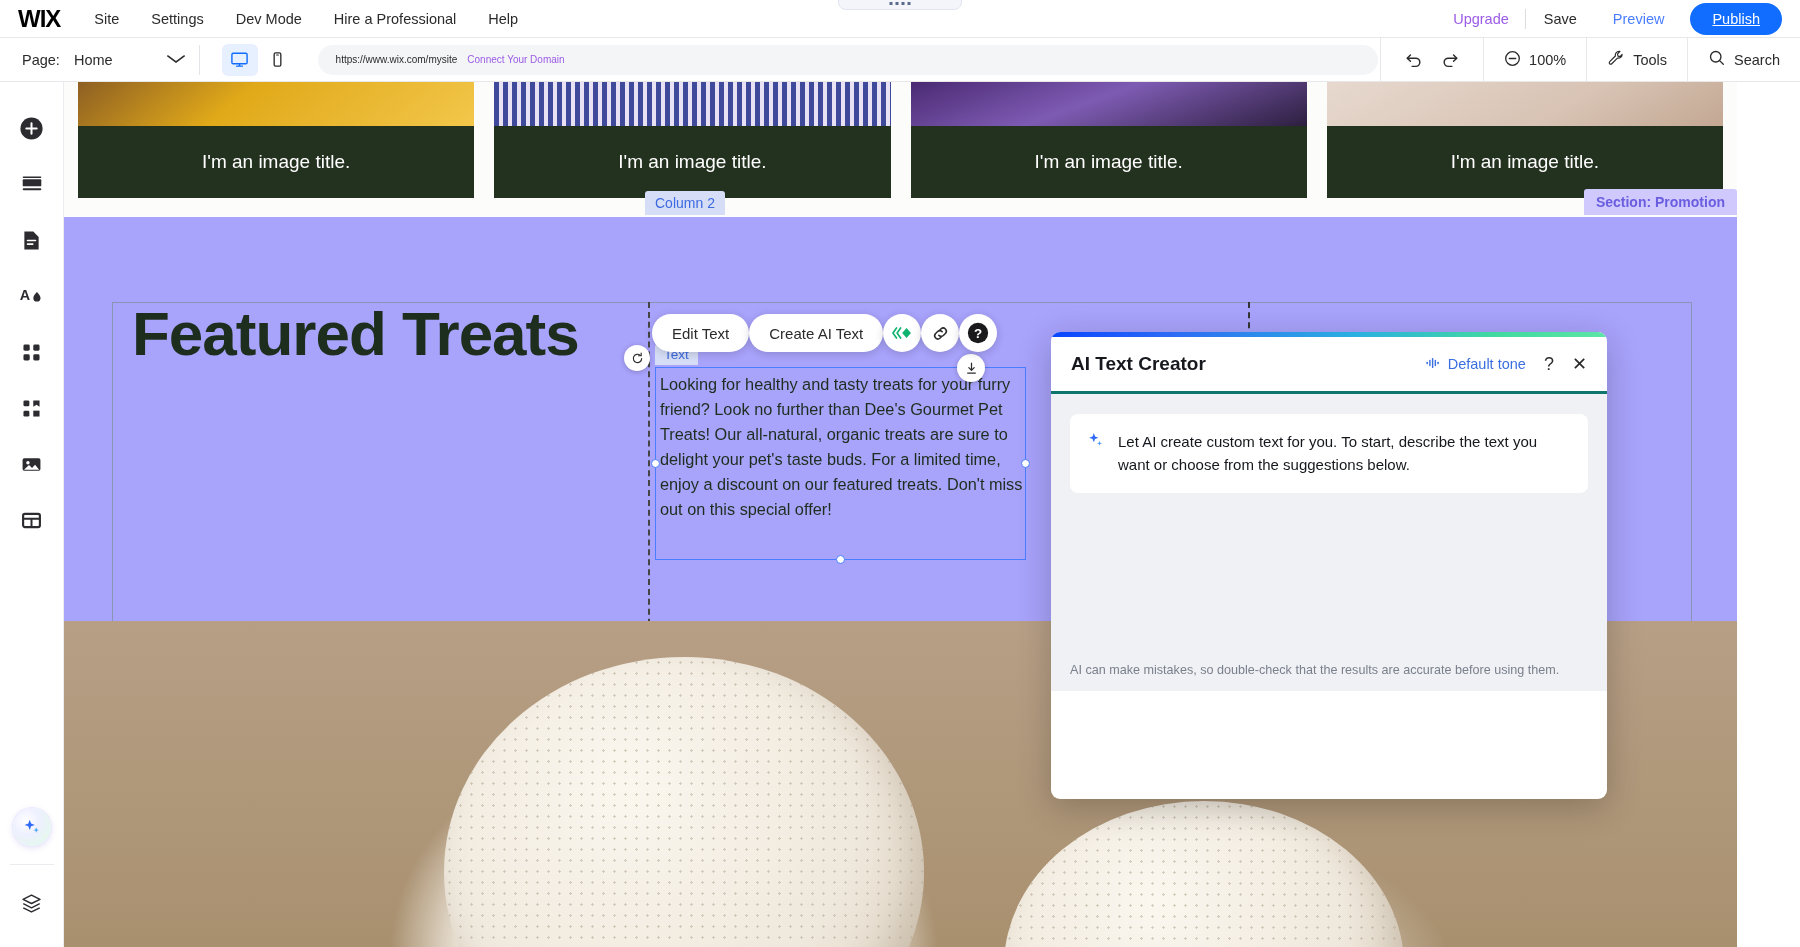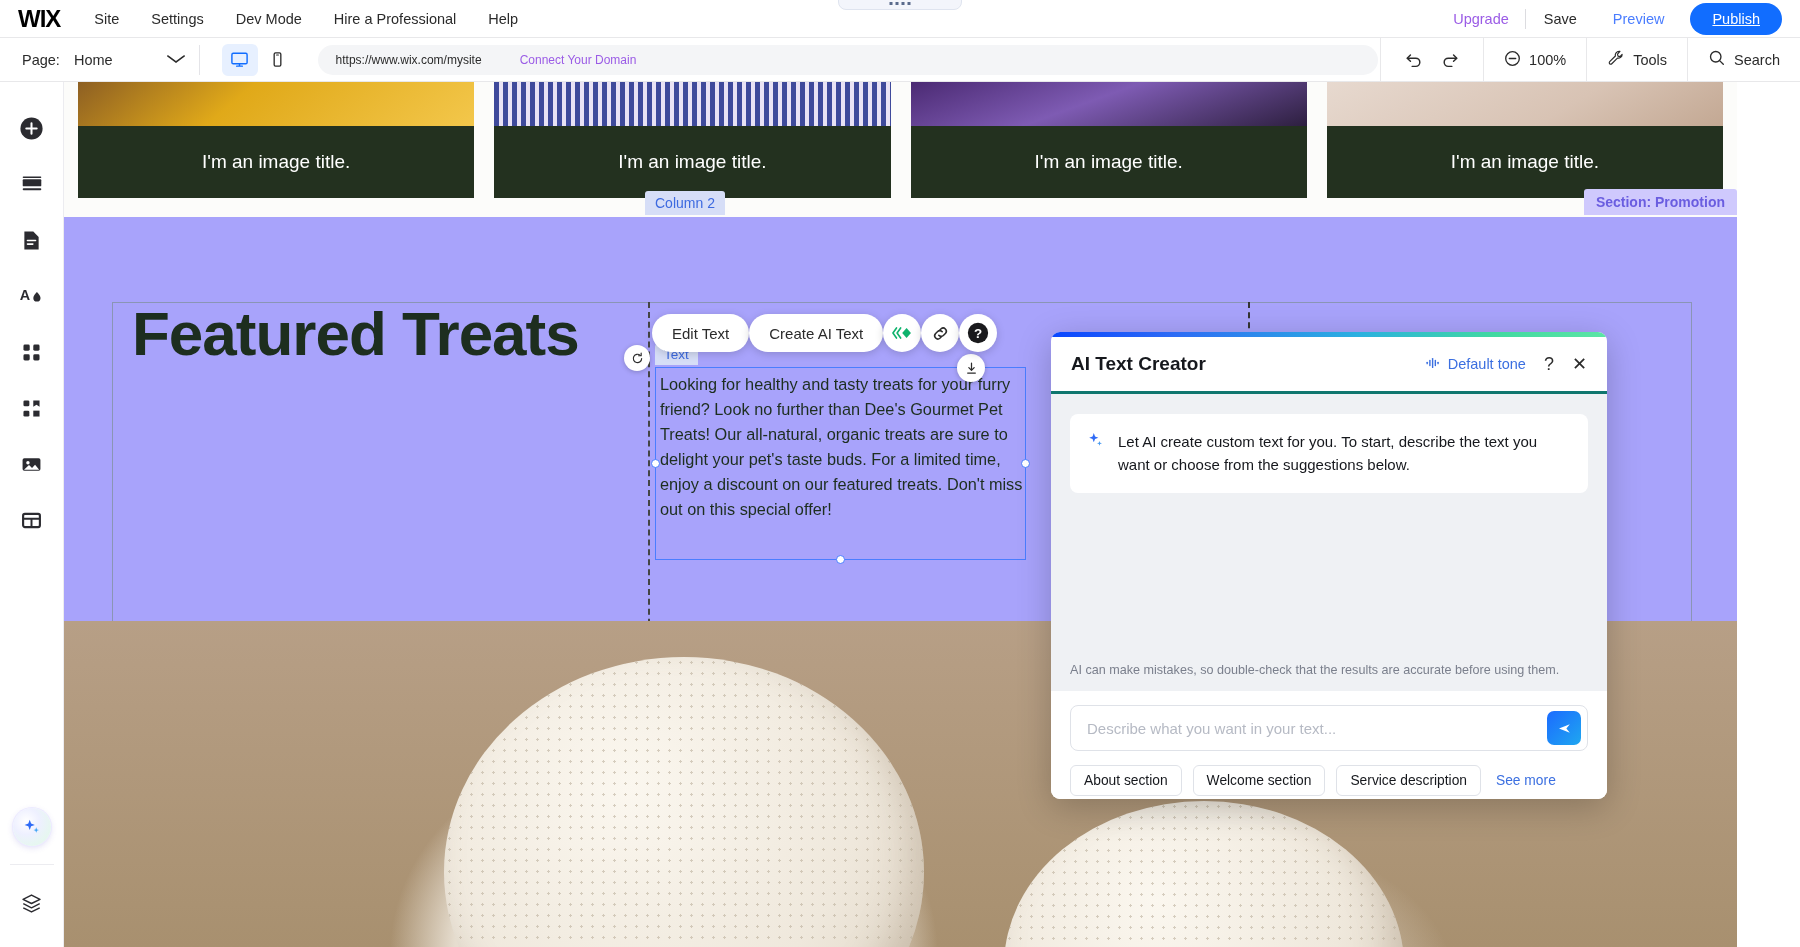--- a/index.html
+++ b/index.html
@@ -66,21 +66,21 @@
   .ab-sep { width: 1px; height: 30px; background: #e4e4e8; margin: 0 16px; }
   .device-grp { display: flex; align-items: center; gap: 2px; margin-left: 6px; }
   .device-btn {
     width: 36px; height: 32px; border-radius: 6px; display: flex;
     align-items: center; justify-content: center; cursor: pointer;
   }
   .device-btn.active { background: #e7f0ff; }
   .urlbar {
     flex: 0 0 1060px; height: 30px; background: #f4f5f7; border-radius: 15px;
     display: flex; align-items: center; padding: 0 18px; margin-left: 22px;
-    font-size: 12px; color: #2b2b2b; cursor: text; gap: 28px;
+    font-size: 10px; color: #2b2b2b; cursor: text;
   }
   .url-domain { color: #9b5ce6; margin-left: 10px; cursor: pointer; }
   .ab-right { margin-left: auto; display: flex; align-items: center; height: 100%; }
   .ab-cell {
     display: flex; align-items: center; gap: 8px; padding: 0 20px;
     height: 44px; font-size: 14.5px; color: #2b2b2b; cursor: pointer;
     border-left: 1px solid #e8e8ea;
   }
   .ab-undo-redo { display: flex; gap: 18px; padding: 0 22px; border-left: 1px solid #e8e8ea;
     height: 44px; align-items: center; }
@@ -587,31 +587,15 @@
           <svg width="19" height="19" viewBox="0 0 20 20">
             <path d="M8.2 2.2l1.3 3.5 3.5 1.3-3.5 1.3-1.3 3.5-1.3-3.5L3.4 7l3.5-1.3z" fill="#2f6bf6"></path>
             <path d="M14.2 10.4l.7 1.9 1.9.7-1.9.7-.7 1.9-.7-1.9-1.9-.7 1.9-.7z" fill="#4a9bf0"></path>
           </svg>
         </span>
         <div class="ai-card-text">Let AI create custom text for you. To start, describe the text you want or choose from the suggestions below.</div>
       </div>
       <div class="ai-disclaimer">AI can make mistakes, so double-check that the results are accurate before using them.</div>
     </div>
 
-    <div class="ai-foot">
-      <div class="ai-input-wrap">
-        <input class="ai-input" type="text" placeholder="Describe what you want in your text..." style="">
-        <div class="ai-send">
-          <svg width="17" height="17" viewBox="0 0 18 18">
-            <path d="M3.2 9l11.4-4.6L11 9l3.6 4.6z" fill="#fff"></path>
-          </svg>
-        </div>
-      </div>
-      <div class="ai-chips">
-        <button class="chip">About section</button>
-        <button class="chip">Welcome section</button>
-        <button class="chip">Service description</button>
-        <span class="see-more">See more</span>
-      </div>
-    </div>
   </div>
 
 </div>
 
 </body></html>

